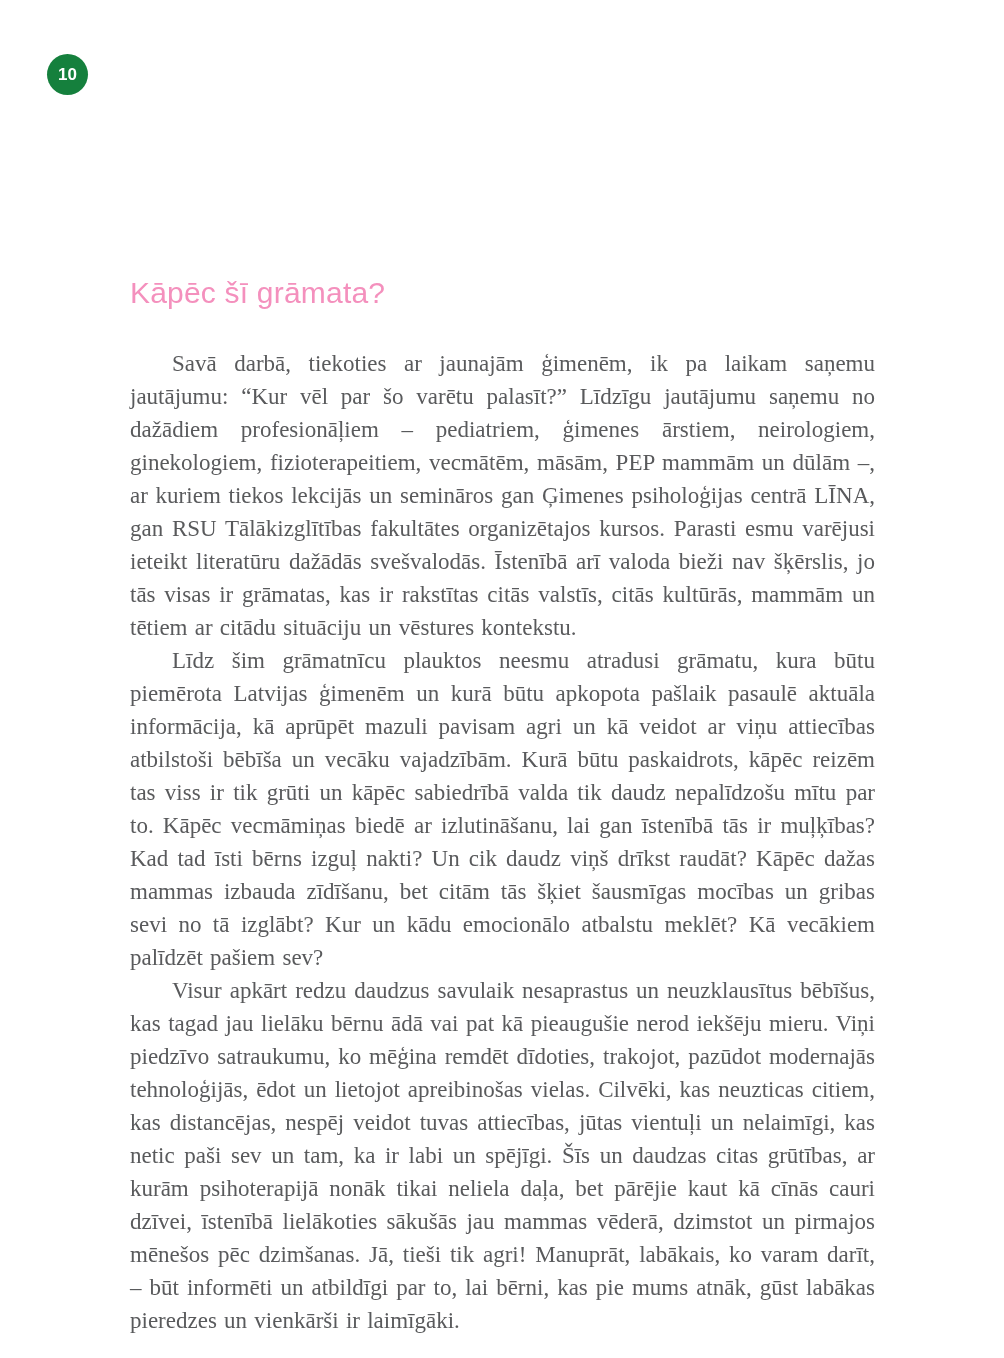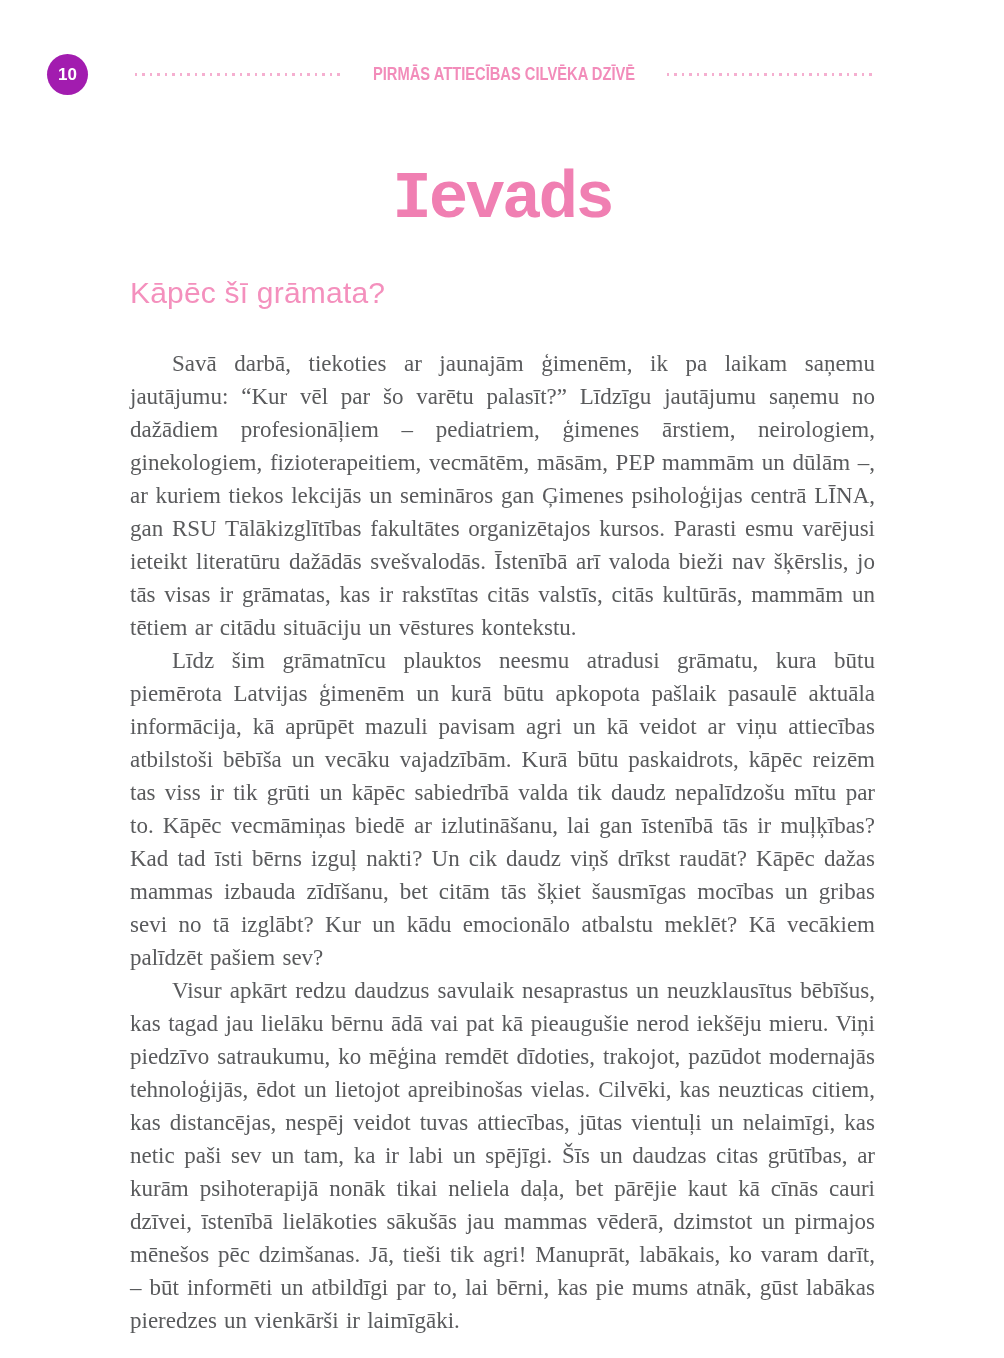--- a/index.html
+++ b/index.html
@@ -24,21 +24,21 @@
     right: 0;
     height: 42px;
   }
   .page-num-badge {
     position: absolute;
     left: 47px;
     top: 0;
     width: 41px;
     height: 41px;
     border-radius: 50%;
-    background: #a21caf;
+    background: #15803d;
     color: #ffffff;
     font-family: "Liberation Sans", sans-serif;
     font-size: 17px;
     font-weight: bold;
     display: flex;
     align-items: center;
     justify-content: center;
   }
   .header-rule-row {
     position: absolute;
@@ -115,28 +115,22 @@
     word-spacing: 1.5px;
   }
 </style>
 </head>
 <body>
 
 <div class="page">
 
   <header class="header">
     <div class="page-num-badge">10</div>
-    <div class="header-rule-row">
-      <div class="dotted-rule"></div>
-      <div class="running-title">PIRMĀS ATTIECĪBAS CILVĒKA DZĪVĒ</div>
-      <div class="dotted-rule"></div>
-    </div>
   </header>
 
-  <h1 class="chapter-title">Ievads</h1>
 
   <main class="content">
     <h2 class="section-subheading">Kāpēc šī grāmata?</h2>
 
     <div class="body-text">
       <p>Savā darbā, tiekoties ar jaunajām ģimenēm, ik pa laikam saņemu jautājumu: “Kur vēl par šo varētu palasīt?” Līdzīgu jautājumu saņemu no dažādiem profesionāļiem – pediatriem, ģimenes ārstiem, neirologiem, ginekologiem, fizioterapeitiem, vecmātēm, māsām, PEP mammām un dūlām –, ar kuriem tiekos lekcijās un semināros gan Ģimenes psiholoģijas centrā LĪNA, gan RSU Tālākizglītības fakultātes organizētajos kursos. Parasti esmu varējusi ieteikt literatūru dažādās svešvalodās. Īstenībā arī valoda bieži nav šķērslis, jo tās visas ir grāmatas, kas ir rakstītas citās valstīs, citās kultūrās, mammām un tētiem ar citādu situāciju un vēstures kontekstu.</p>
       <p>Līdz šim grāmatnīcu plauktos neesmu atradusi grāmatu, kura būtu piemērota Latvijas ģimenēm un kurā būtu apkopota pašlaik pasaulē aktuāla informācija, kā aprūpēt mazuli pavisam agri un kā veidot ar viņu attiecības atbilstoši bēbīša un vecāku vajadzībām. Kurā būtu paskaidrots, kāpēc reizēm tas viss ir tik grūti un kāpēc sabiedrībā valda tik daudz nepalīdzošu mītu par to. Kāpēc vecmāmiņas biedē ar izlutināšanu, lai gan īstenībā tās ir muļķības? Kad tad īsti bērns izguļ nakti? Un cik daudz viņš drīkst raudāt? Kāpēc dažas mammas izbauda zīdīšanu, bet citām tās šķiet šausmīgas mocības un gribas sevi no tā izglābt? Kur un kādu emocionālo atbalstu meklēt? Kā vecākiem palīdzēt pašiem sev?</p>
       <p>Visur apkārt redzu daudzus savulaik nesaprastus un neuzklausītus bēbīšus, kas tagad jau lielāku bērnu ādā vai pat kā pieaugušie nerod iekšēju mieru. Viņi piedzīvo satraukumu, ko mēģina remdēt dīdoties, trakojot, pazūdot modernajās tehnoloģijās, ēdot un lietojot apreibinošas vielas. Cilvēki, kas neuzticas citiem, kas distancējas, nespēj veidot tuvas attiecības, jūtas vientuļi un nelaimīgi, kas netic paši sev un tam, ka ir labi un spējīgi. Šīs un daudzas citas grūtības, ar kurām psihoterapijā nonāk tikai neliela daļa, bet pārējie kaut kā cīnās cauri dzīvei, īstenībā lielākoties sākušās jau mammas vēderā, dzimstot un pirmajos mēnešos pēc dzimšanas. Jā, tieši tik agri! Manuprāt, labākais, ko varam darīt, – būt informēti un atbildīgi par to, lai bērni, kas pie mums atnāk, gūst labākas pieredzes un vienkārši ir laimīgāki.</p>
     </div>
   </main>

